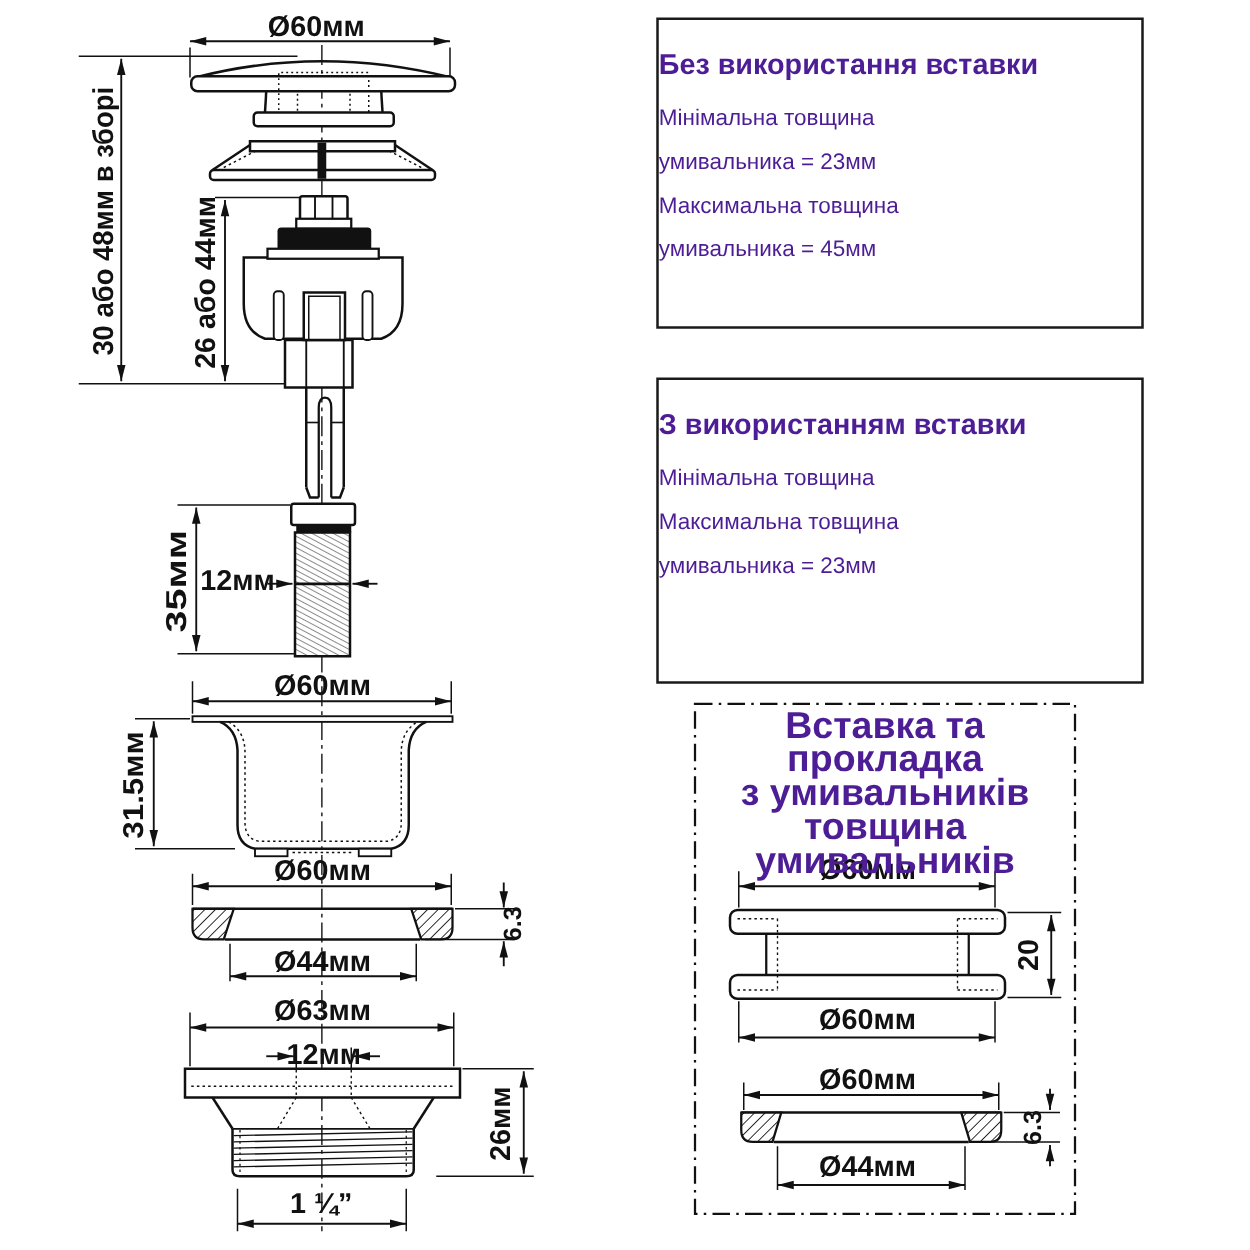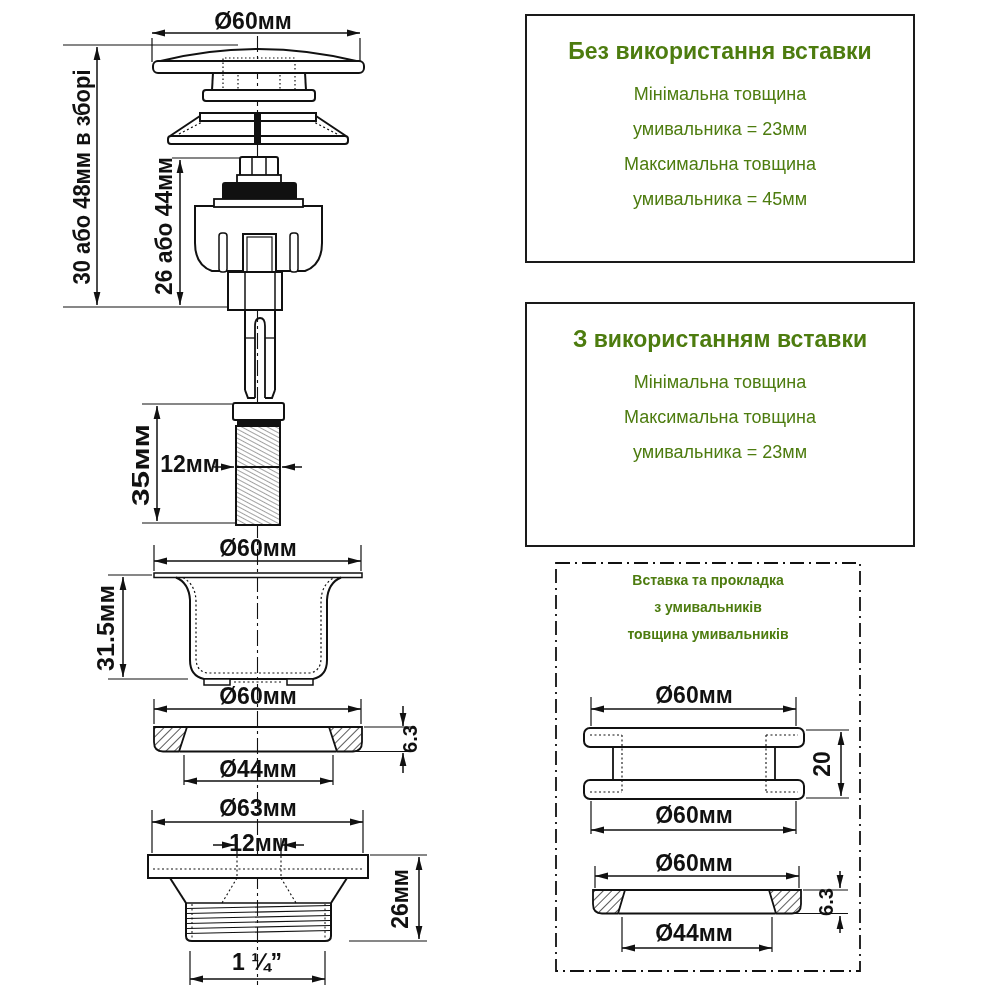--- a/index.html
+++ b/index.html
@@ -1,28 +1,28 @@
 <!DOCTYPE html>
 <html><head>
 <meta charset="utf-8">
 <style>
   html,body{margin:0;padding:0;background:#fff;}
   .page{position:relative;width:1000px;height:1000px;background:#ffffff;overflow:hidden;
-        font-family:"Liberation Sans",sans-serif;color:#4d7c0f;}
+        font-family:"Liberation Sans",sans-serif;color:#4c1d95;}
   .page svg{position:absolute;left:0;top:0;}
   svg text{font-family:"Liberation Sans",sans-serif;fill:#111;}
   .dim{font-size:23px;font-weight:bold;}
   .dim-sm{font-size:20px;font-weight:bold;}
-  .info-box{position:absolute;border:2px solid #1a1a1a;background:#fff;text-align:center;box-sizing:border-box;}
+  .info-box{position:absolute;border:2px solid #1a1a1a;background:#fff;text-align:left;box-sizing:border-box;}
   .info-box.b1{left:525px;top:14px;width:390px;height:249px;padding-top:21px;}
   .info-box.b2{left:525px;top:302px;width:390px;height:245px;padding-top:21px;}
   .info-title{font-size:23px;font-weight:bold;line-height:28px;margin-bottom:16px;}
   .info-line{font-size:18px;line-height:26px;margin:9px 0;}
   .insert-title{position:absolute;left:557px;top:567px;width:302px;text-align:center;
-                font-size:14px;font-weight:bold;line-height:27px;}
+                font-size:30px;font-weight:bold;line-height:27px;}
 </style>
 </head>
 <body>
 
 <div class="page">
 
 <svg width="1000" height="1000" viewBox="0 0 1000 1000">
   <defs>
     <marker id="ar" markerWidth="15" markerHeight="9" refX="13.5" refY="4" orient="auto-start-reverse" markerUnits="userSpaceOnUse">
       <path d="M0.5,0.6 L13.5,4 L0.5,7.4 Z" fill="#111"></path>

